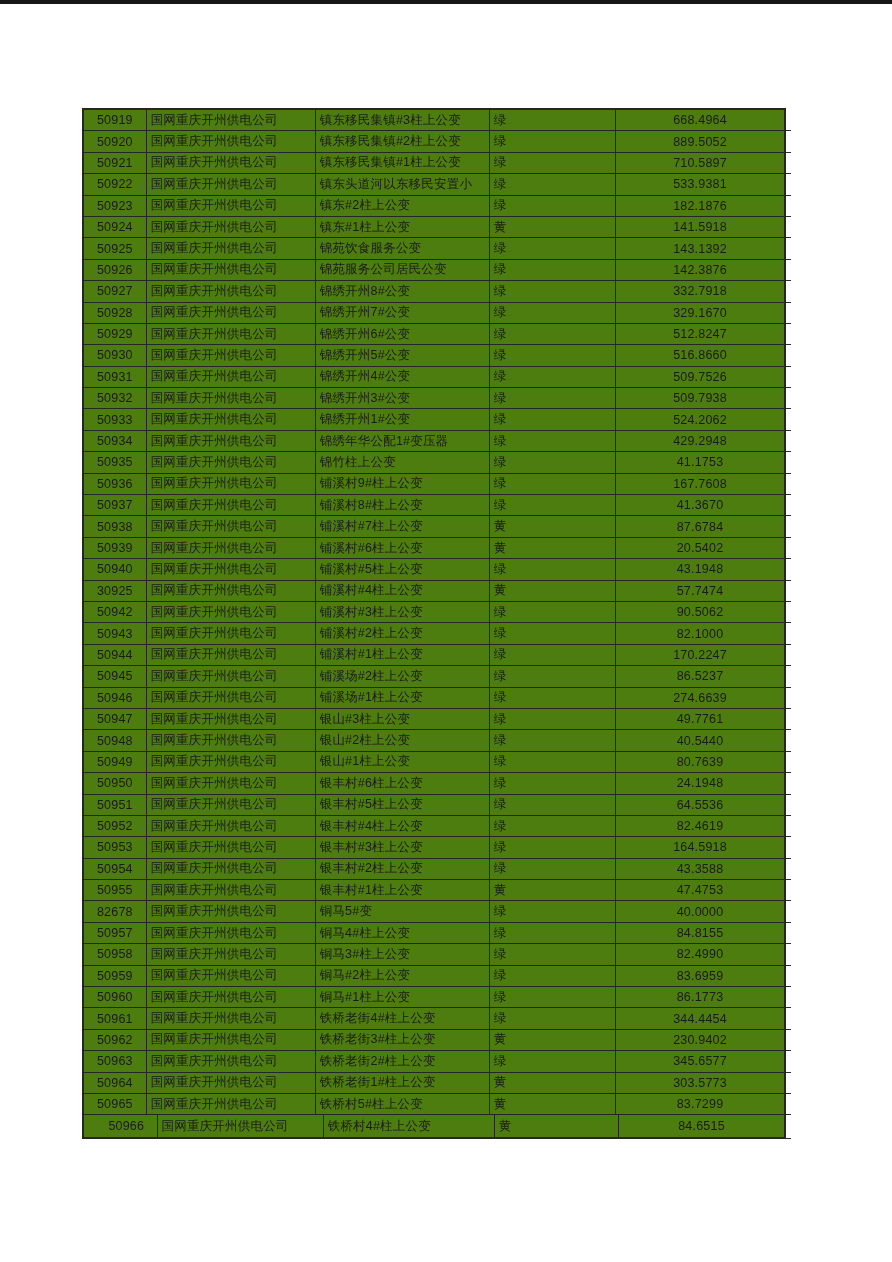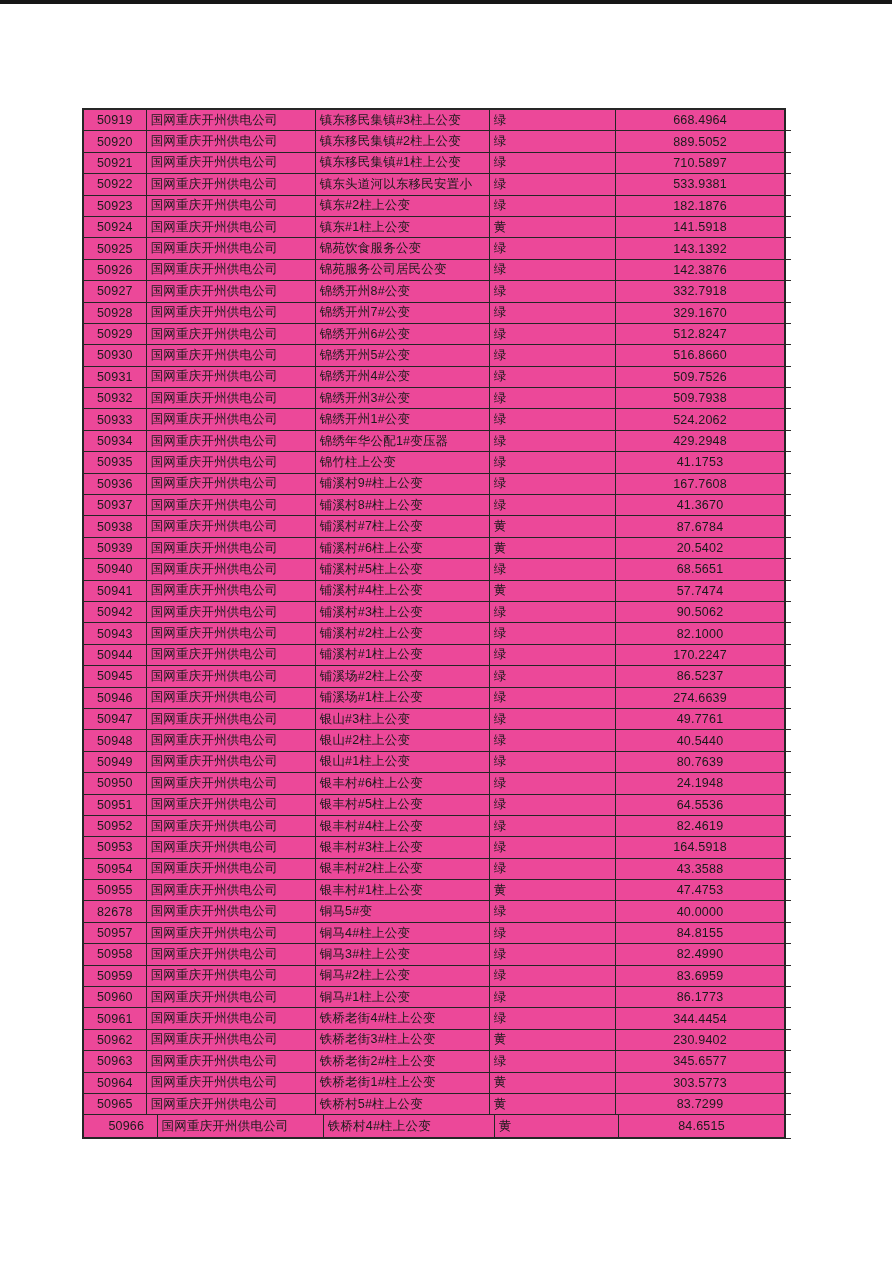--- a/index.html
+++ b/index.html
@@ -13,21 +13,21 @@
   .top-edge-bar {
     position:absolute; left:0; top:0;
     width:892px; height:4px;
     background:#161616;
   }
   .sheet {
     position:absolute; left:82px; top:108px;
     width:704px;
     border:2px solid #262626;
     box-sizing:border-box;
-    background:#ec4899;
+    background:#4d7c0f;
   }
   .row {
     display:flex;
     height:21.4px;
     border-bottom:1px solid #262626;
     box-sizing:border-box;
     position:relative;
   }
   .row:last-child { border-bottom:none;padding-left:12px; }
   
@@ -206,24 +206,24 @@
       <div class="c company">国网重庆开州供电公司</div>
       <div class="c name">铺溪村#6柱上公变</div>
       <div class="c status">黄</div>
       <div class="c value">20.5402</div>
     </div>
     <div class="row">
       <div class="c id">50940</div>
       <div class="c company">国网重庆开州供电公司</div>
       <div class="c name">铺溪村#5柱上公变</div>
       <div class="c status">绿</div>
-      <div class="c value">68.5651</div>
-    </div>
-    <div class="row">
-      <div class="c id">50941</div>
+      <div class="c value">43.1948</div>
+    </div>
+    <div class="row">
+      <div class="c id">30925</div>
       <div class="c company">国网重庆开州供电公司</div>
       <div class="c name">铺溪村#4柱上公变</div>
       <div class="c status">黄</div>
       <div class="c value">57.7474</div>
     </div>
     <div class="row">
       <div class="c id">50942</div>
       <div class="c company">国网重庆开州供电公司</div>
       <div class="c name">铺溪村#3柱上公变</div>
       <div class="c status">绿</div>

